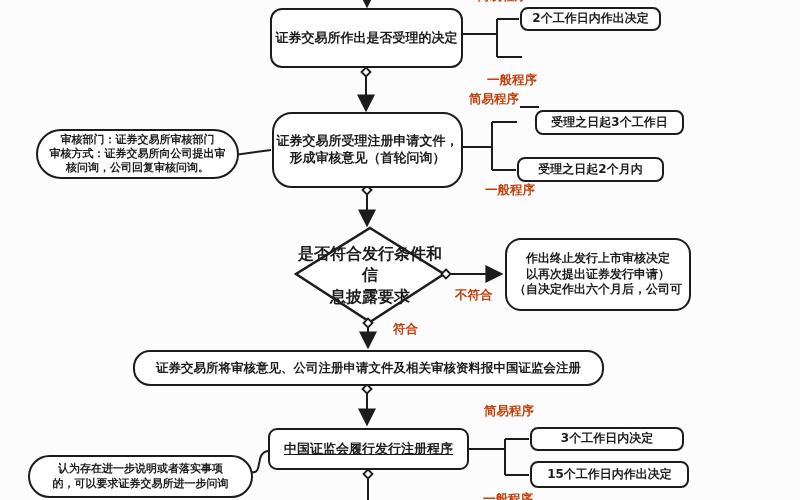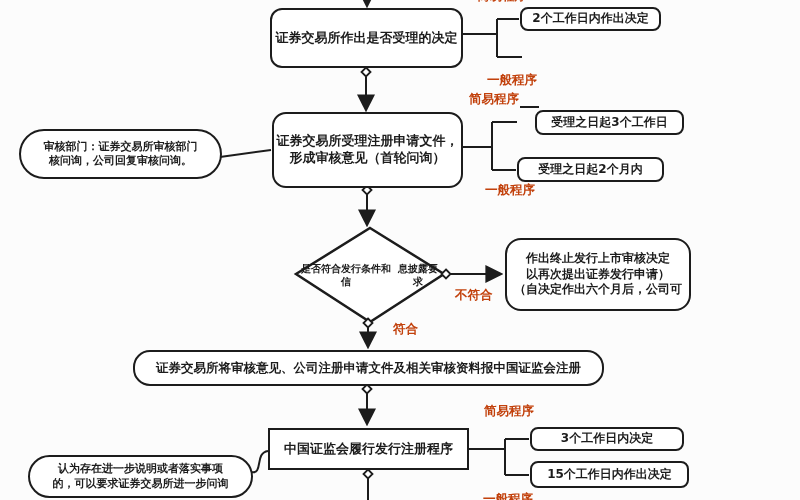--- a/index.html
+++ b/index.html
@@ -11,22 +11,22 @@
   }
   .svg-layer { position:absolute; left:0; top:0; }
   .node {
     position:absolute; background:#fff; border:2.5px solid #1c1c1c;
     display:flex; flex-direction:column; align-items:center; justify-content:center;
     text-align:center; line-height:1.3; color:#1c1c1c;
   }
   .small-box { border-radius:8px; font-size:12px; line-height:1.1; }
   .lbl { position:absolute; font-size:12.5px; white-space:nowrap; color:#c2410c; }
   .diamond-text {
-    position:absolute; display:flex; flex-direction:row; align-items:center;
-    justify-content:center; text-align:center; font-size:10px; line-height:1.35;
+    position:absolute; display:flex; flex-direction:column; align-items:center;
+    justify-content:center; text-align:center; font-size:16px; line-height:1.35;
     color:#1c1c1c;
   }
 </style>
 </head>
 <body>
 
 <div class="stage">
 
   <svg class="svg-layer" width="800" height="500" viewBox="0 0 800 500">
     <defs>
@@ -65,46 +65,47 @@
       <polygon points="368,318.5 372.5,323 368,327.5 363.5,323"></polygon>
       <polygon points="367,384.5 371.5,389 367,393.5 362.5,389"></polygon>
       <polygon points="368,469.5 372.5,474 368,478.5 363.5,474"></polygon>
     </g>
   </svg>
 
   <div class="node" style="left:270px; top:8px; width:193px; height:60px; border-radius:12px; font-size:13px;">
     <span>证券交易所作出是否受理的决定</span>
   </div>
 
-  <div class="node" style="left:272px; top:112px; width:191px; height:76px; border-radius:14px; font-size:13px;">
+  <div class="node" style="left:272px; top:112px; width:191px; height:76px; border-radius:20px; font-size:13px;">
     <span>证券交易所受理注册申请文件，</span>
     <span>形成审核意见（首轮问询）</span>
   </div>
 
-  <div class="node" style="left:19px; top:129px; width:203px; height:50px; border-radius:25px; font-size:11px; line-height:1.25; border-width:2px;">
+  <div class="node" style="left:36px; top:129px; width:203px; height:50px; border-radius:25px; font-size:11px; line-height:1.25; border-width:2px;">
     <span>审核部门：证券交易所审核部门</span>
+    <span>审核方式：证券交易所向公司提出审</span>
     <span>核问询，公司回复审核问询。</span>
   </div>
 
   <div class="diamond-text" style="left:298px; top:248px; width:144px; height:54px;">
     <span>是否符合发行条件和信</span>
     <span>息披露要求</span>
   </div>
 
   <div class="node" style="left:505px; top:238px; width:186px; height:73px; border-radius:16px; font-size:12px;">
     <span>作出终止发行上市审核决定</span>
     <span>以再次提出证券发行申请）</span>
     <span>（自决定作出六个月后，公司可</span>
   </div>
 
   <div class="node" style="left:133px; top:350px; width:471px; height:36px; border-radius:17px; font-size:12.5px;">
     <span>证券交易所将审核意见、公司注册申请文件及相关审核资料报中国证监会注册</span>
   </div>
 
-  <div class="node" style="left:268px; top:428px; width:201px; height:42px; border-radius:0; font-size:13px;">
+  <div class="node" style="left:268px; top:428px; width:201px; height:42px; border-radius:9px; font-size:13px;text-decoration:underline;">
     <span>中国证监会履行发行注册程序</span>
   </div>
 
   <div class="node" style="left:28px; top:455px; width:225px; height:43px; border-radius:22px; font-size:11px; line-height:1.3; border-width:2px;">
     <span>认为存在进一步说明或者落实事项</span>
     <span>的，可以要求证券交易所进一步问询</span>
   </div>
 
   <div class="node small-box" style="left:520px; top:7px; width:141px; height:24px;">
     <span>2个工作日内作出决定</span>

